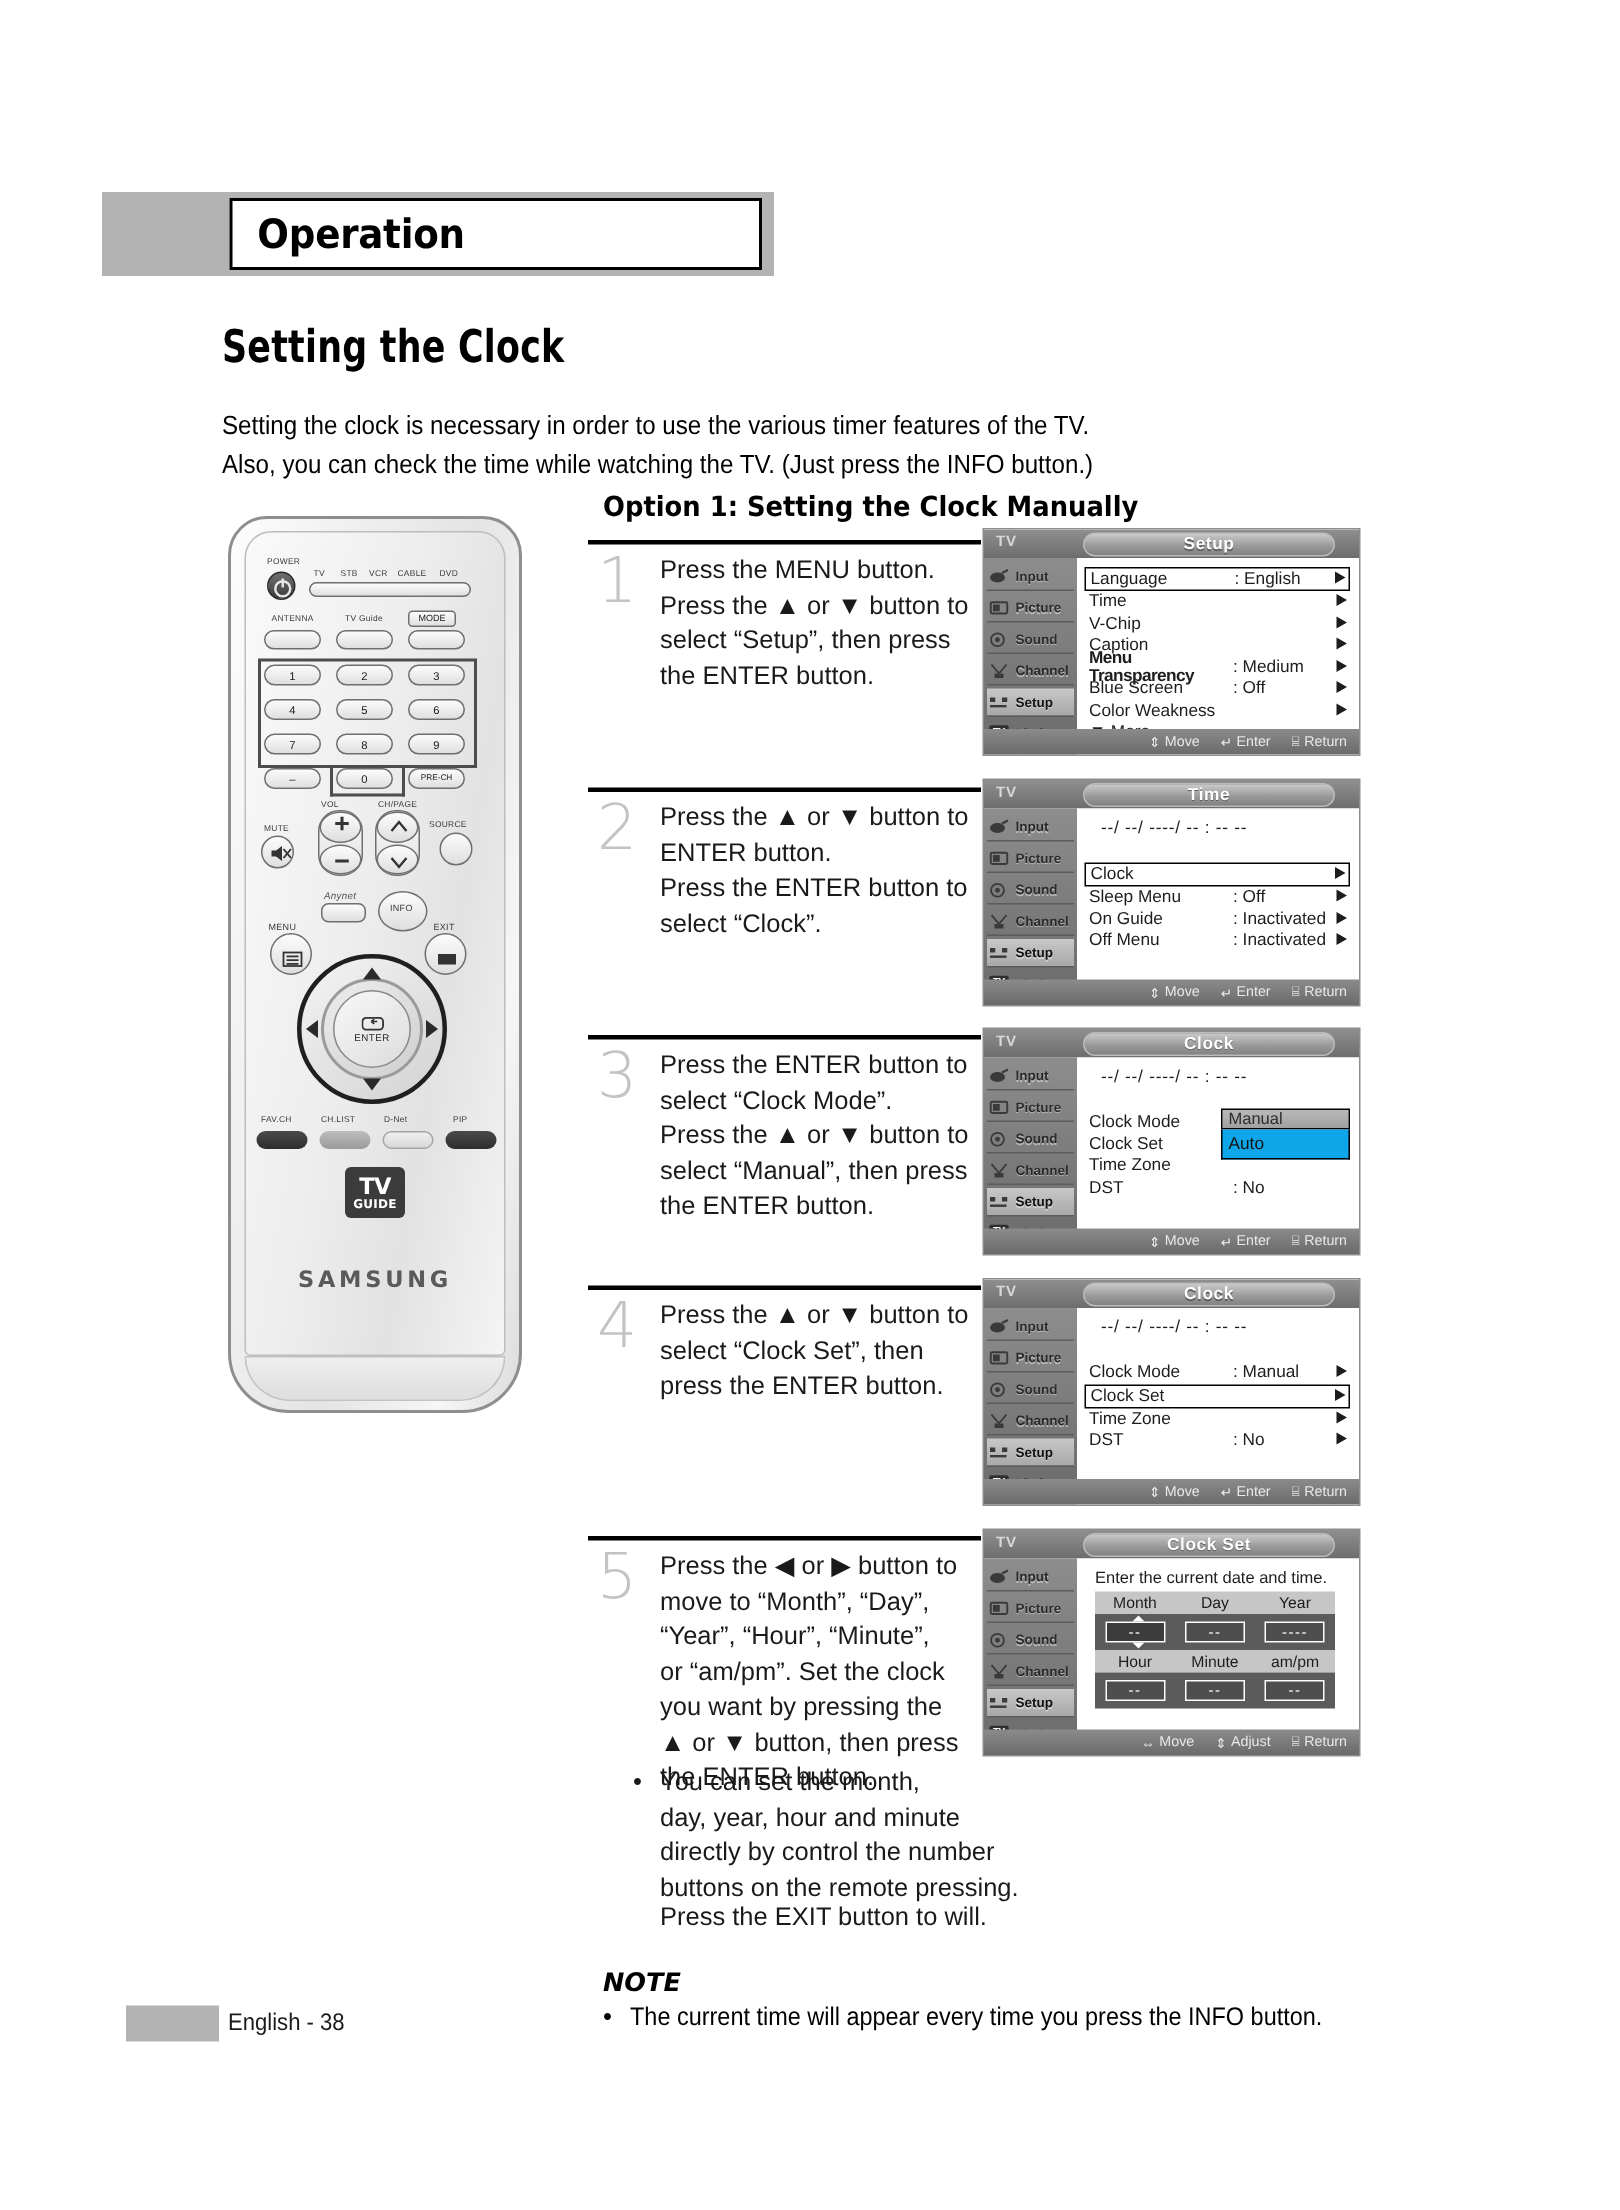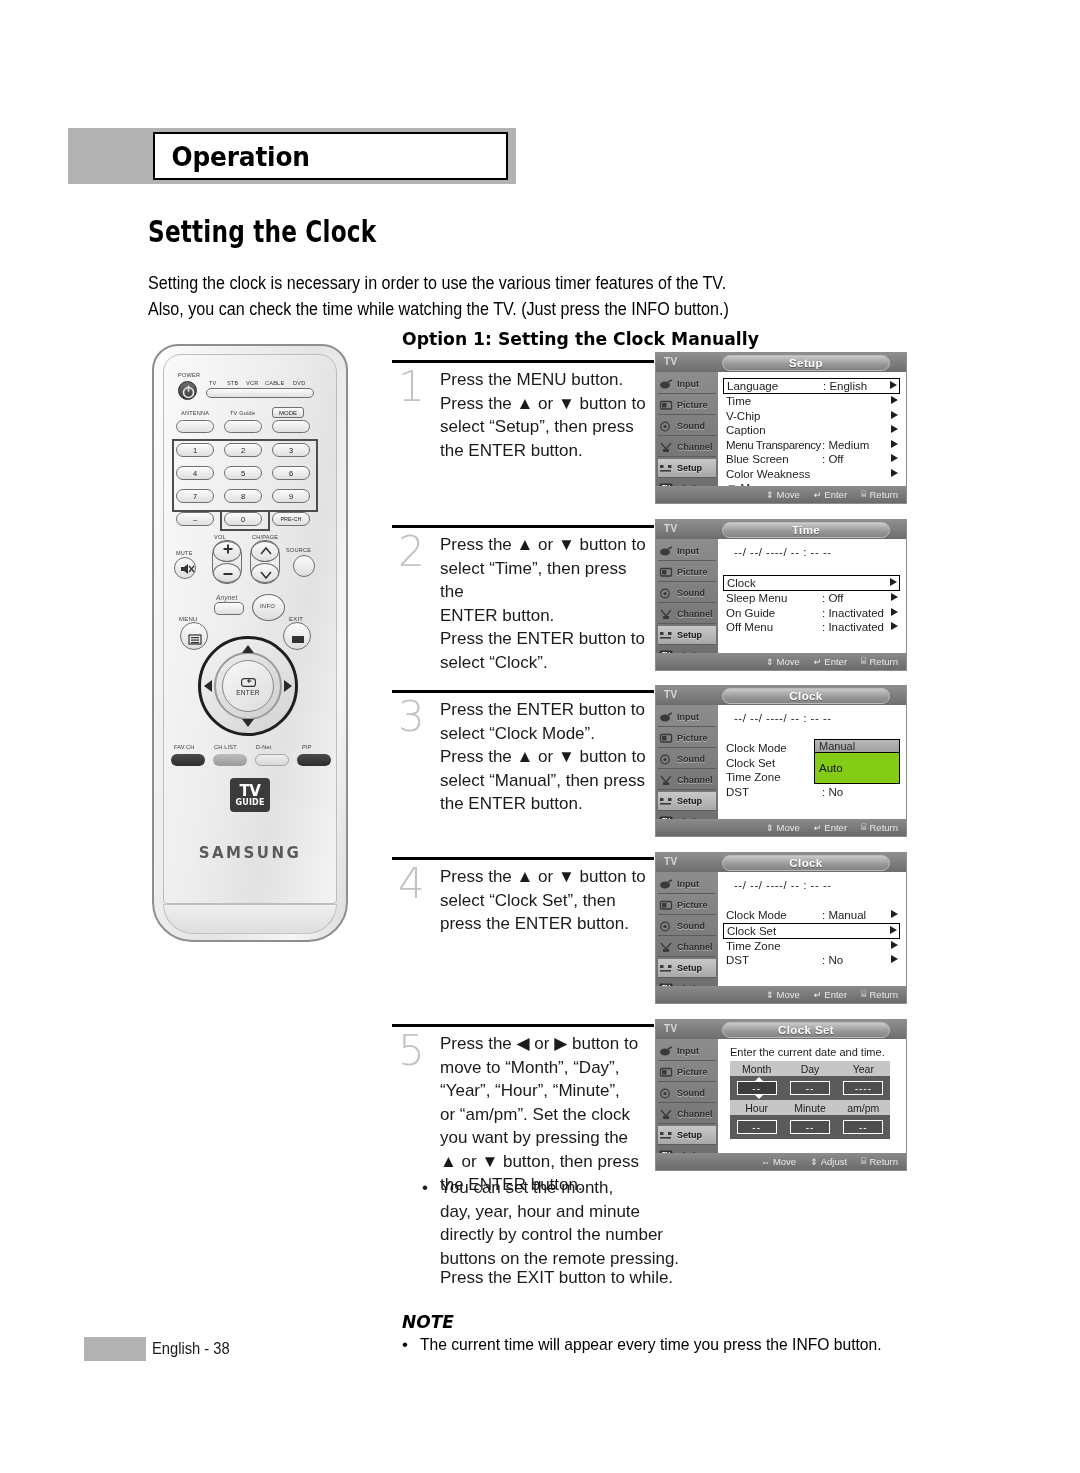--- a/index.html
+++ b/index.html
@@ -226,21 +226,21 @@
   .hint .gi { color:#f0f0f0; font-size:9px; }
 
   
   .dd-wrap { position:absolute; right:6px; top:2px; width:86px; }
   .dd-sel {
     height:14px; background:linear-gradient(#b9b9b9,#a0a0a0);
     border:1.5px solid #000; font-size:11px; color:#2c2c2c;
     display:flex; align-items:center; padding-left:4px;
   }
   .dd-opt {
-    height:31px; background:#84cc16;
+    height:20px; background:#0ea5e9;
     border-left:1.5px solid #000; border-right:1.5px solid #000; border-bottom:1.5px solid #000;
     font-size:11.5px; color:#111;
     display:flex; align-items:center; padding-left:4px;
   }
 
   
   .cs-prompt { font-size:11px; color:#1d1d1d; }
   .cs-panel { position:absolute; left:12px; top:22px; width:160px; }
   .cs-hdr {
     display:flex; background:#c6c6c6; height:15px; align-items:center;
@@ -448,21 +448,20 @@
     <p>select “Setup”, then press</p>
     <p>the ENTER button.</p>
   </div>
 </div>
 
 <div class="step" style="top:525px;">
   <div class="rule"></div>
   <div class="num">2</div>
   <div class="body">
     <p>Press the ▲ or ▼ button to</p>
-    <p>select “Time”, then press the</p>
     <p>ENTER button.</p>
     <p>Press the ENTER button to</p>
     <p>select “Clock”.</p>
   </div>
 </div>
 
 <div class="step" style="top:690px;">
   <div class="rule"></div>
   <div class="num">3</div>
   <div class="body">
@@ -499,21 +498,21 @@
 </div>
 
 <div class="sub-bullet" style="top:1176px;">
   <span class="bt">•</span>
   <span class="bb">You can set the month,</span>
   <span class="bb">day, year, hour and minute</span>
   <span class="bb">directly by control the number</span>
   <span class="bb">buttons on the remote pressing.</span>
 </div>
 
-<div id="exit-line" style="top:1268px;">Press the EXIT button to while.</div>
+<div id="exit-line" style="top:1268px;">Press the EXIT button to will.</div>
 
 <div class="osd" style="left:655px; top:352px;">
   <div class="osd-topbar"></div>
   <span class="osd-tv">TV</span>
   <div class="osd-titlepill">
     <span class="osd-title">Setup</span>
   </div>
   <div class="osd-side">
     <div class="osd-side-item" style="top:3px;">
       <span class="si-ic">
@@ -588,21 +587,21 @@
         <span class="rl">V-Chip</span>
         <span class="rv"></span>
         <span class="ra"></span>
       </div>
       <div class="osd-row">
         <span class="rl">Caption</span>
         <span class="rv"></span>
         <span class="ra"></span>
       </div>
       <div class="osd-row">
-        <span class="rl" style="letter-spacing:-0.4px;">Menu Transparency</span>
+        <span class="rl" style="letter-spacing:-0.4px;font-weight:bold;">Menu Transparency</span>
         <span class="rv">: Medium</span>
         <span class="ra"></span>
       </div>
       <div class="osd-row">
         <span class="rl">Blue Screen</span>
         <span class="rv">: Off</span>
         <span class="ra"></span>
       </div>
       <div class="osd-row">
         <span class="rl">Color Weakness</span>

